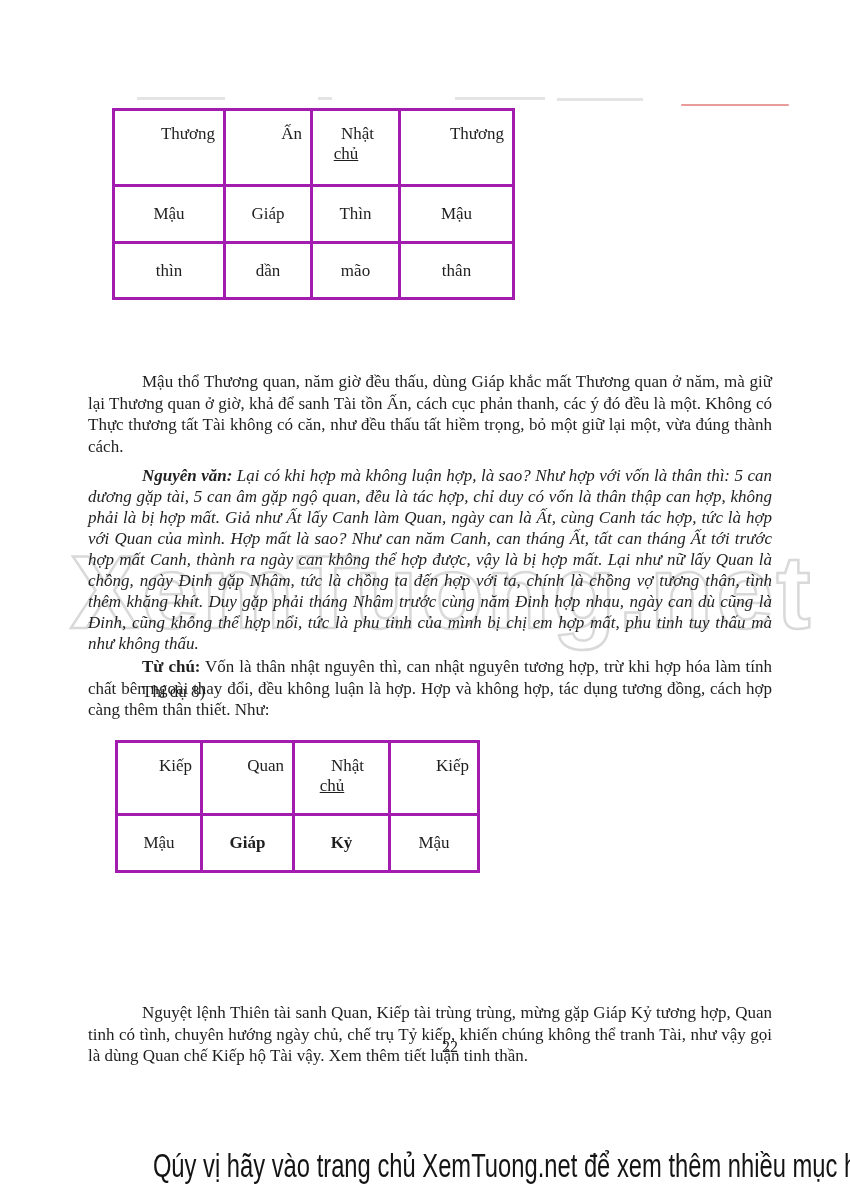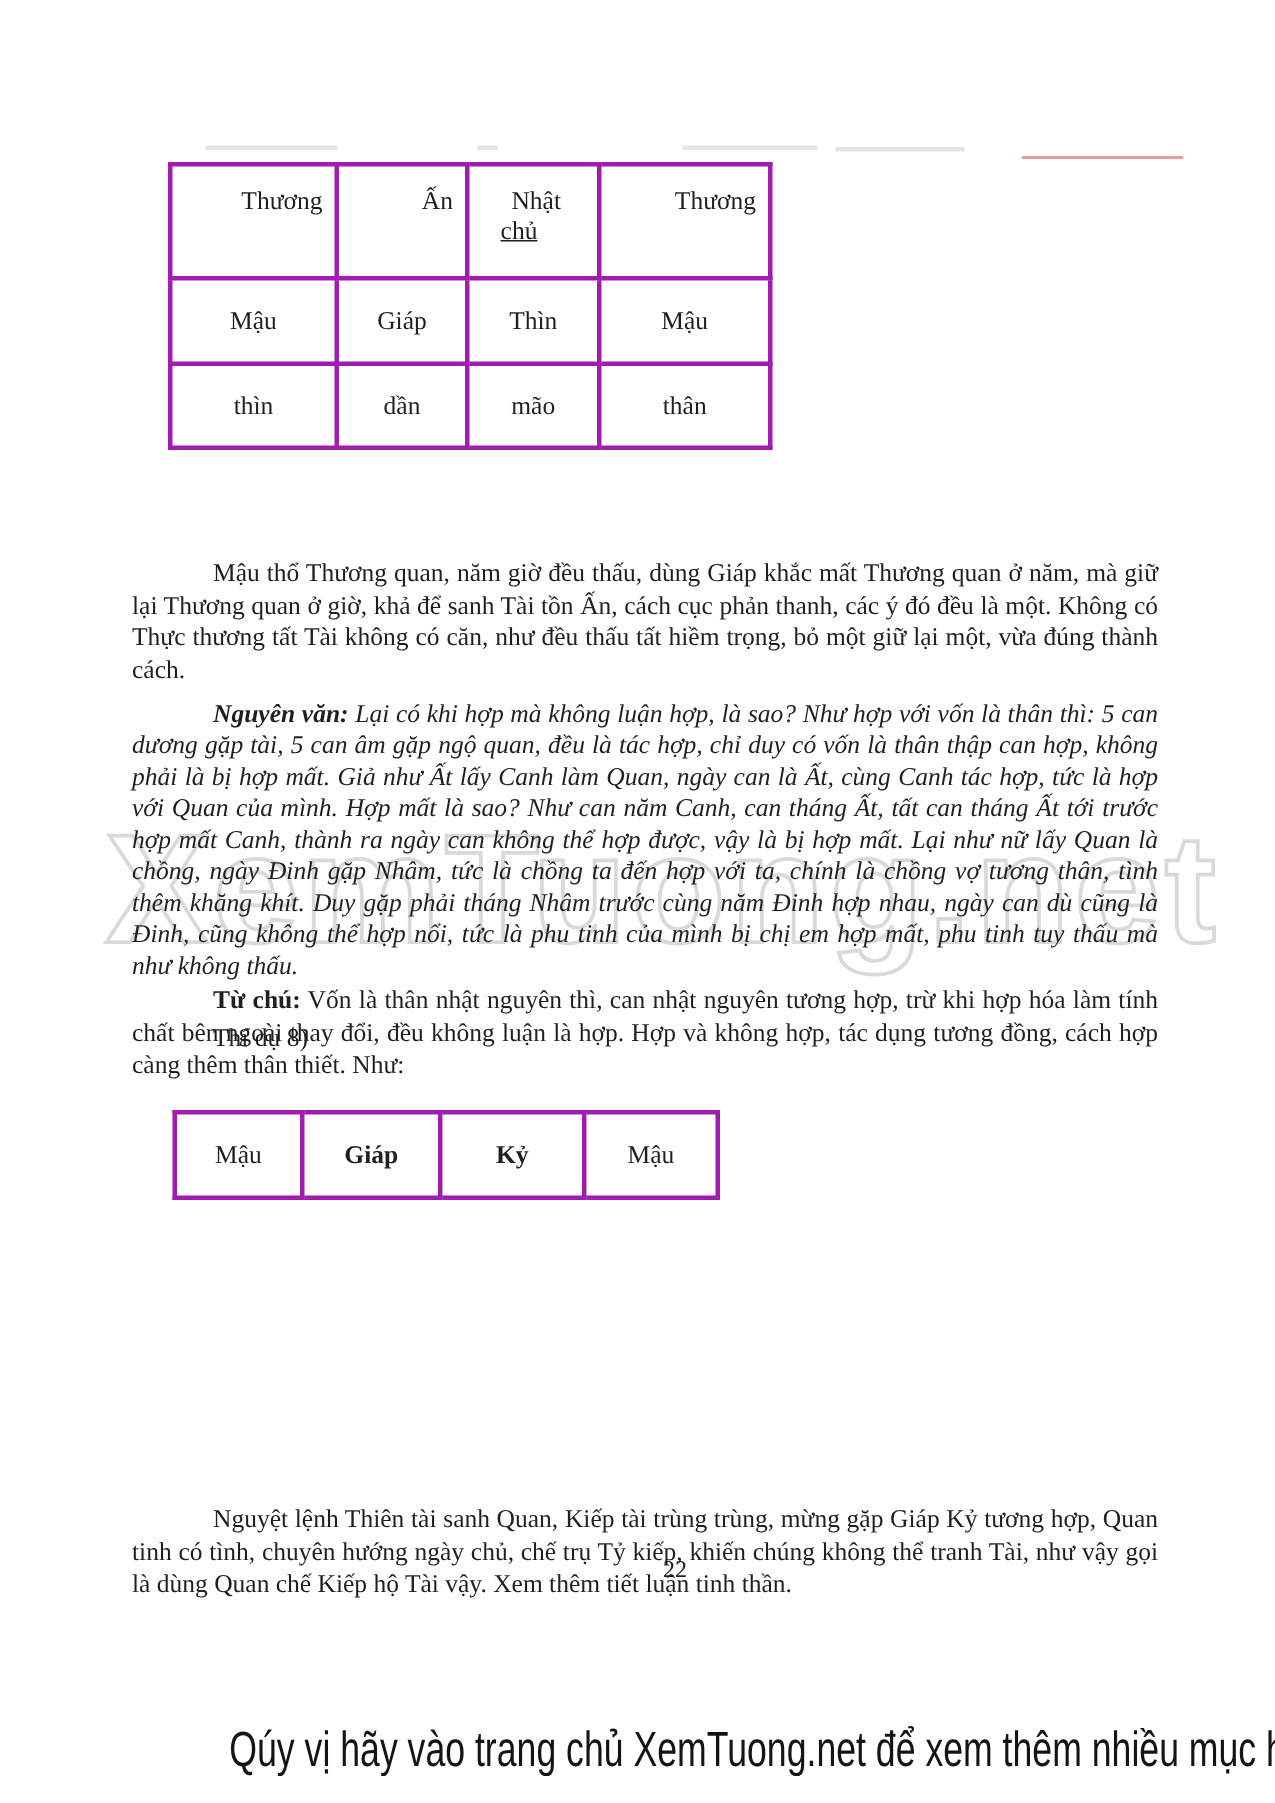--- a/index.html
+++ b/index.html
@@ -145,20 +145,29 @@
 <div class="example-label">Thí dụ 8)</div>
 
 <table class="tbl2">
   <colgroup>
     <col style="width:85px">
       <col style="width:92px">
       <col style="width:96px">
       <col style="width:89px">
   </colgroup>
   <tbody>
+      <tr class="r1">
+    <td>Kiếp</td>
+    <td>Quan</td>
+    <td class="wrapcell">
+      <span class="l1">Nhật</span>
+      <span class="l2">chủ</span>
+    </td>
+    <td>Kiếp</td>
+  </tr>
   <tr class="r2">
     <td>Mậu</td>
     <td class="b">Giáp</td>
     <td class="b">Kỷ</td>
     <td>Mậu</td>
   </tr>
 </tbody>
   </table>
 
 <p class="para p4">Nguyệt lệnh Thiên tài sanh Quan, Kiếp tài trùng trùng, mừng gặp Giáp Kỷ tương hợp, Quan tinh có tình, chuyên hướng ngày chủ, chế trụ Tỷ kiếp, khiến chúng không thể tranh Tài, như vậy gọi là dùng Quan chế Kiếp hộ Tài vậy. Xem thêm tiết luận tinh thần.</p>

